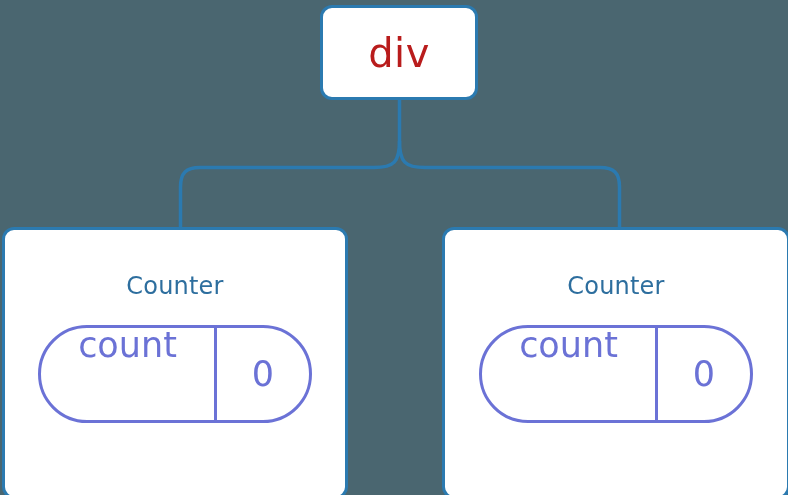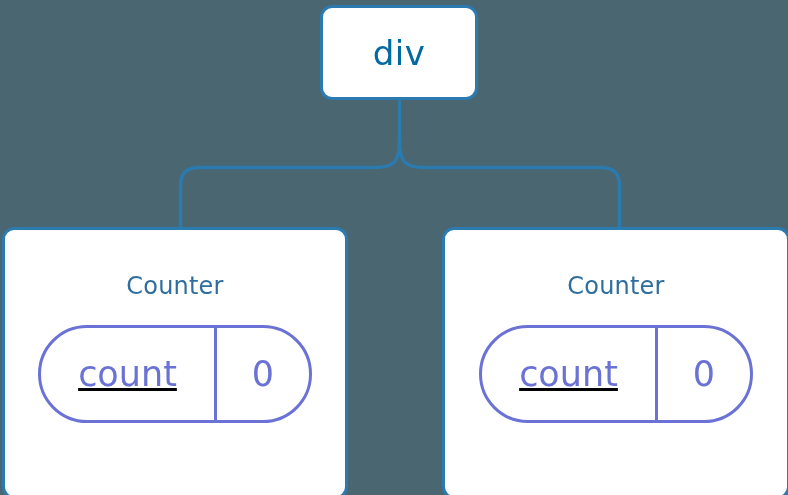--- a/index.html
+++ b/index.html
@@ -40,22 +40,22 @@
   #node-div {
     left: 320px;
     top: 5px;
     width: 158px;
     height: 95px;
     display: flex;
     align-items: center;
     justify-content: center;
   }
   .node-label-root {
-    color: #0369a1;
-    font-size: 34px;
+    color: #b91c1c;
+    font-size: 40px;
     font-weight: 400;
     letter-spacing: 0.5px;
     line-height: 1;
   }
 
   
   .node-child {
     display: flex;
     flex-direction: column;
     align-items: center;
@@ -88,25 +88,23 @@
     height: 98px;
     border: 3px solid #6b72d6;
     border-radius: 49px;
     display: flex;
     align-items: stretch;
     background: #ffffff;
   }
   .pill-key {
     width: 176px;
     display: flex;
-    align-items: center;
     justify-content: center;
     box-sizing: border-box;
     border-right: 3px solid #6b72d6;
-    text-decoration: underline;
   }
   .pill-value {
     width: 92px;
     display: flex;
     align-items: center;
     justify-content: center;
     box-sizing: border-box;
   }
   .pill-key span, .pill-value span {
     color: #6b72d6;

